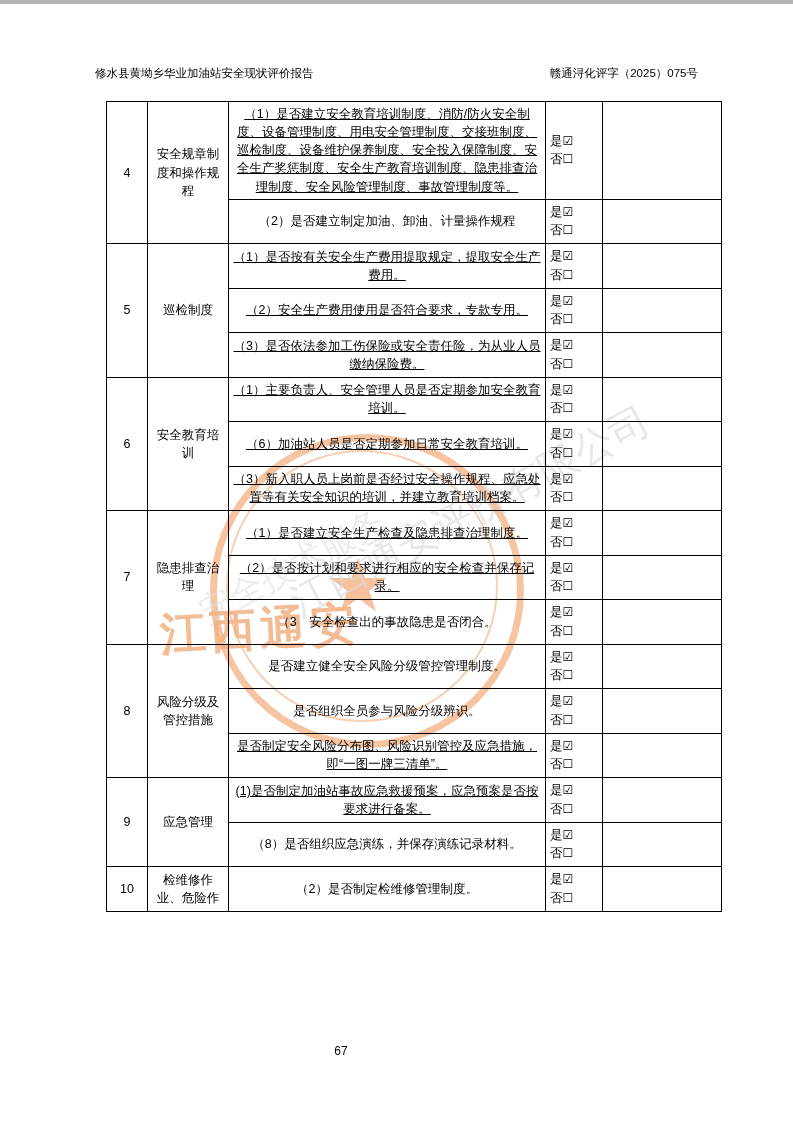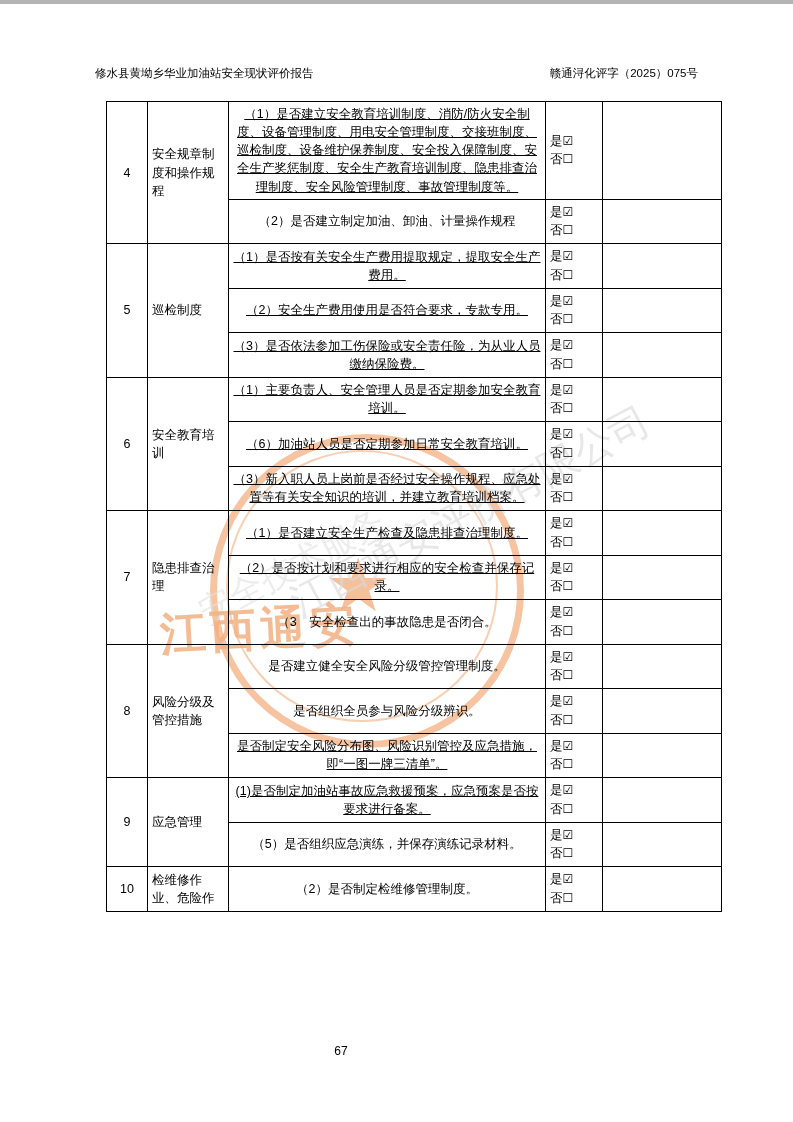--- a/index.html
+++ b/index.html
@@ -48,21 +48,21 @@
     padding: 3px 4px;
     vertical-align: middle;
     color: #000;
   }
   td.c-num {
     width: 32px;
     text-align: center;
   }
   td.c-item {
     width: 72px;
-    text-align: left;
+    text-align: center;
   }
   td.c-content {
     width: 308px;
     text-align: center;
   }
   td.c-yesno {
     width: 48px;
     text-align: left;
     padding-left: 8px;
     white-space: nowrap;
@@ -311,21 +311,21 @@
         <td class="c-num" rowspan="2">9</td>
         <td class="c-item" rowspan="2">应急管理</td>
         <td class="c-content just">(1)是否制定加油站事故应急救援预案，应急预案是否按要求进行备案。</td>
         <td class="c-yesno">
           <div class="yn-line"><span>是</span><span class="box">☑</span></div>
           <div class="yn-line"><span>否</span><span class="box">☐</span></div>
         </td>
         <td class="c-remark"></td>
       </tr>
       <tr>
-        <td class="c-content">（5）是否组织应急演练，并保存演练记录材料。</td>
+        <td class="c-content">（8）是否组织应急演练，并保存演练记录材料。</td>
         <td class="c-yesno">
           <div class="yn-line"><span>是</span><span class="box">☑</span></div>
           <div class="yn-line"><span>否</span><span class="box">☐</span></div>
         </td>
         <td class="c-remark"></td>
       </tr>
 
       <tr>
         <td class="c-num">10</td>
         <td class="c-item">检维修作业、危险作</td>

